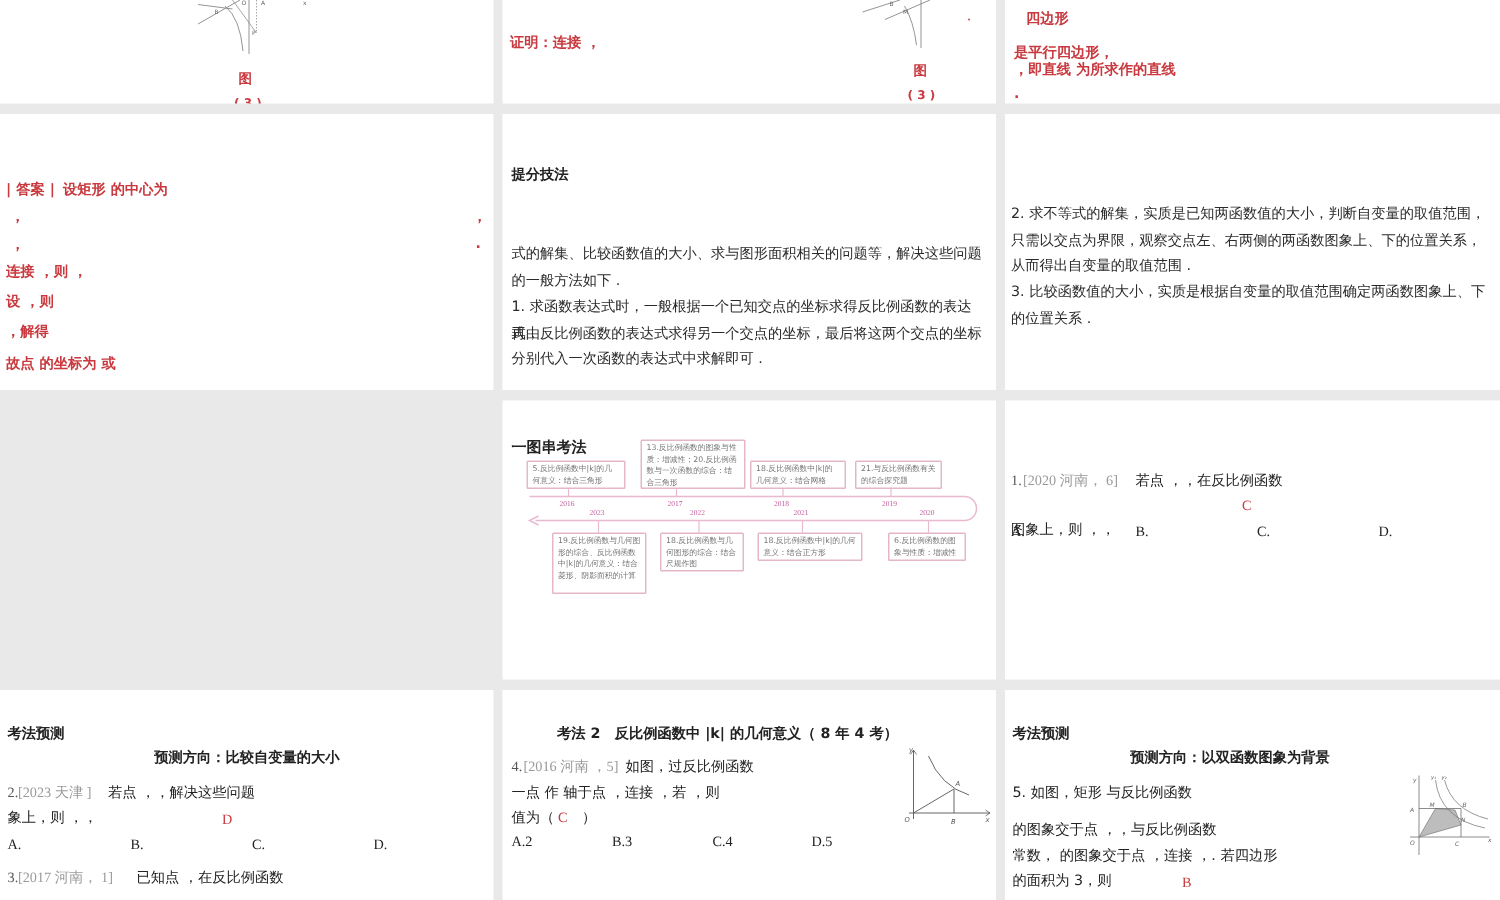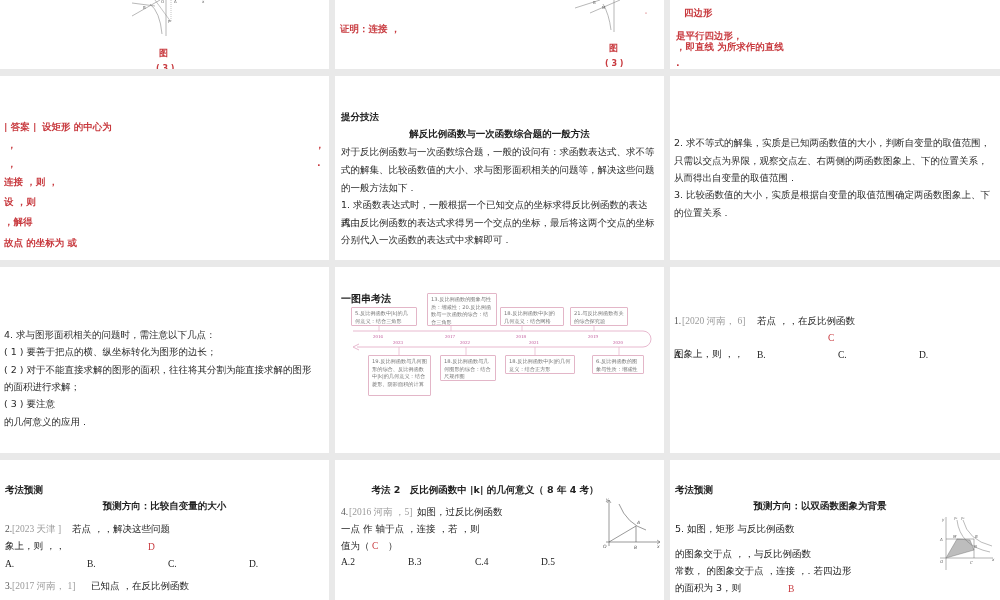--- a/index.html
+++ b/index.html
@@ -82,45 +82,35 @@
     <div class="s-line red" style="left:7px;top:81px;">，</div>
     <div class="s-line red" style="left:317px;top:80px;">.</div>
     <div class="s-line red" style="left:4px;top:99px;">连接 ，则 ，</div>
     <div class="s-line red" style="left:4px;top:119px;">设 ，则</div>
     <div class="s-line red" style="left:4px;top:139px;">，解得</div>
     <div class="s-line red" style="left:4px;top:160px;">故点 的坐标为 或</div>
   </div>
 
   <div class="slide" style="left:335px;top:76px;width:329px;height:184px;">
     <div class="s-line bold" style="left:6px;top:34px;">提分技法</div>
-    <div class="s-line bold ctr" style="left:0;width:329px;top:51px;">解反比例函数与一次函数综合题的一般方法</div>
-    <div class="para" style="left:6px;top:67px;">对于反比例函数与一次函数综合题，一般的设问有：求函数表达式、求不等</div>
     <div class="para" style="left:6px;top:85px;">式的解集、比较函数值的大小、求与图形面积相关的问题等，解决这些问题</div>
     <div class="para" style="left:6px;top:103px;">的一般方法如下 .</div>
     <div class="para" style="left:6px;top:120px;">1. 求函数表达式时，一般根据一个已知交点的坐标求得反比例函数的表达式，</div>
     <div class="para" style="left:6px;top:138px;">再由反比例函数的表达式求得另一个交点的坐标，最后将这两个交点的坐标</div>
     <div class="para" style="left:6px;top:155px;">分别代入一次函数的表达式中求解即可 .</div>
   </div>
 
   <div class="slide" style="left:670px;top:76px;width:330px;height:184px;">
     <div class="para" style="left:4px;top:58px;">2. 求不等式的解集，实质是已知两函数值的大小，判断自变量的取值范围，</div>
     <div class="para" style="left:4px;top:76px;">只需以交点为界限，观察交点左、右两侧的两函数图象上、下的位置关系，</div>
     <div class="para" style="left:4px;top:93px;">从而得出自变量的取值范围 .</div>
     <div class="para" style="left:4px;top:110px;">3. 比较函数值的大小，实质是根据自变量的取值范围确定两函数图象上、下</div>
     <div class="para" style="left:4px;top:128px;">的位置关系 .</div>
   </div>
 
-  <div class="slide" style="left:0;top:267px;width:329px;height:186px;">
-    <div class="para" style="left:4px;top:59px;">4. 求与图形面积相关的问题时，需注意以下几点：</div>
-    <div class="para" style="left:4px;top:76px;">( 1 ) 要善于把点的横、纵坐标转化为图形的边长；</div>
-    <div class="para" style="left:4px;top:94px;">( 2 ) 对于不能直接求解的图形的面积，往往将其分割为能直接求解的图形</div>
-    <div class="para" style="left:4px;top:111px;">的面积进行求解；</div>
-    <div class="para" style="left:4px;top:128px;">( 3 ) 要注意</div>
-    <div class="para" style="left:4px;top:146px;"> 的几何意义的应用 .</div>
-  </div>
 
   <div class="slide" style="left:335px;top:267px;width:329px;height:186px;">
     <div class="s-line bold" style="left:6px;top:25px;font-size:10px;">一图串考法</div>
     <svg width="329" height="186" style="left:0;top:0;">
       <path d="M18,64 L308,64 A8,8 0 0 1 308,80 L22,80" stroke="#e8b9cf" stroke-width="1" fill="none"></path>
       <path d="M24,77 L18,80 L24,83" stroke="#e8b9cf" stroke-width="1" fill="none"></path>
       <line x1="44" y1="58" x2="44" y2="64" stroke="#e8b9cf" stroke-width="0.8"></line>
       <line x1="116" y1="58" x2="116" y2="64" stroke="#e8b9cf" stroke-width="0.8"></line>
       <line x1="187" y1="58" x2="187" y2="64" stroke="#e8b9cf" stroke-width="0.8"></line>
       <line x1="259" y1="58" x2="259" y2="64" stroke="#e8b9cf" stroke-width="0.8"></line>

